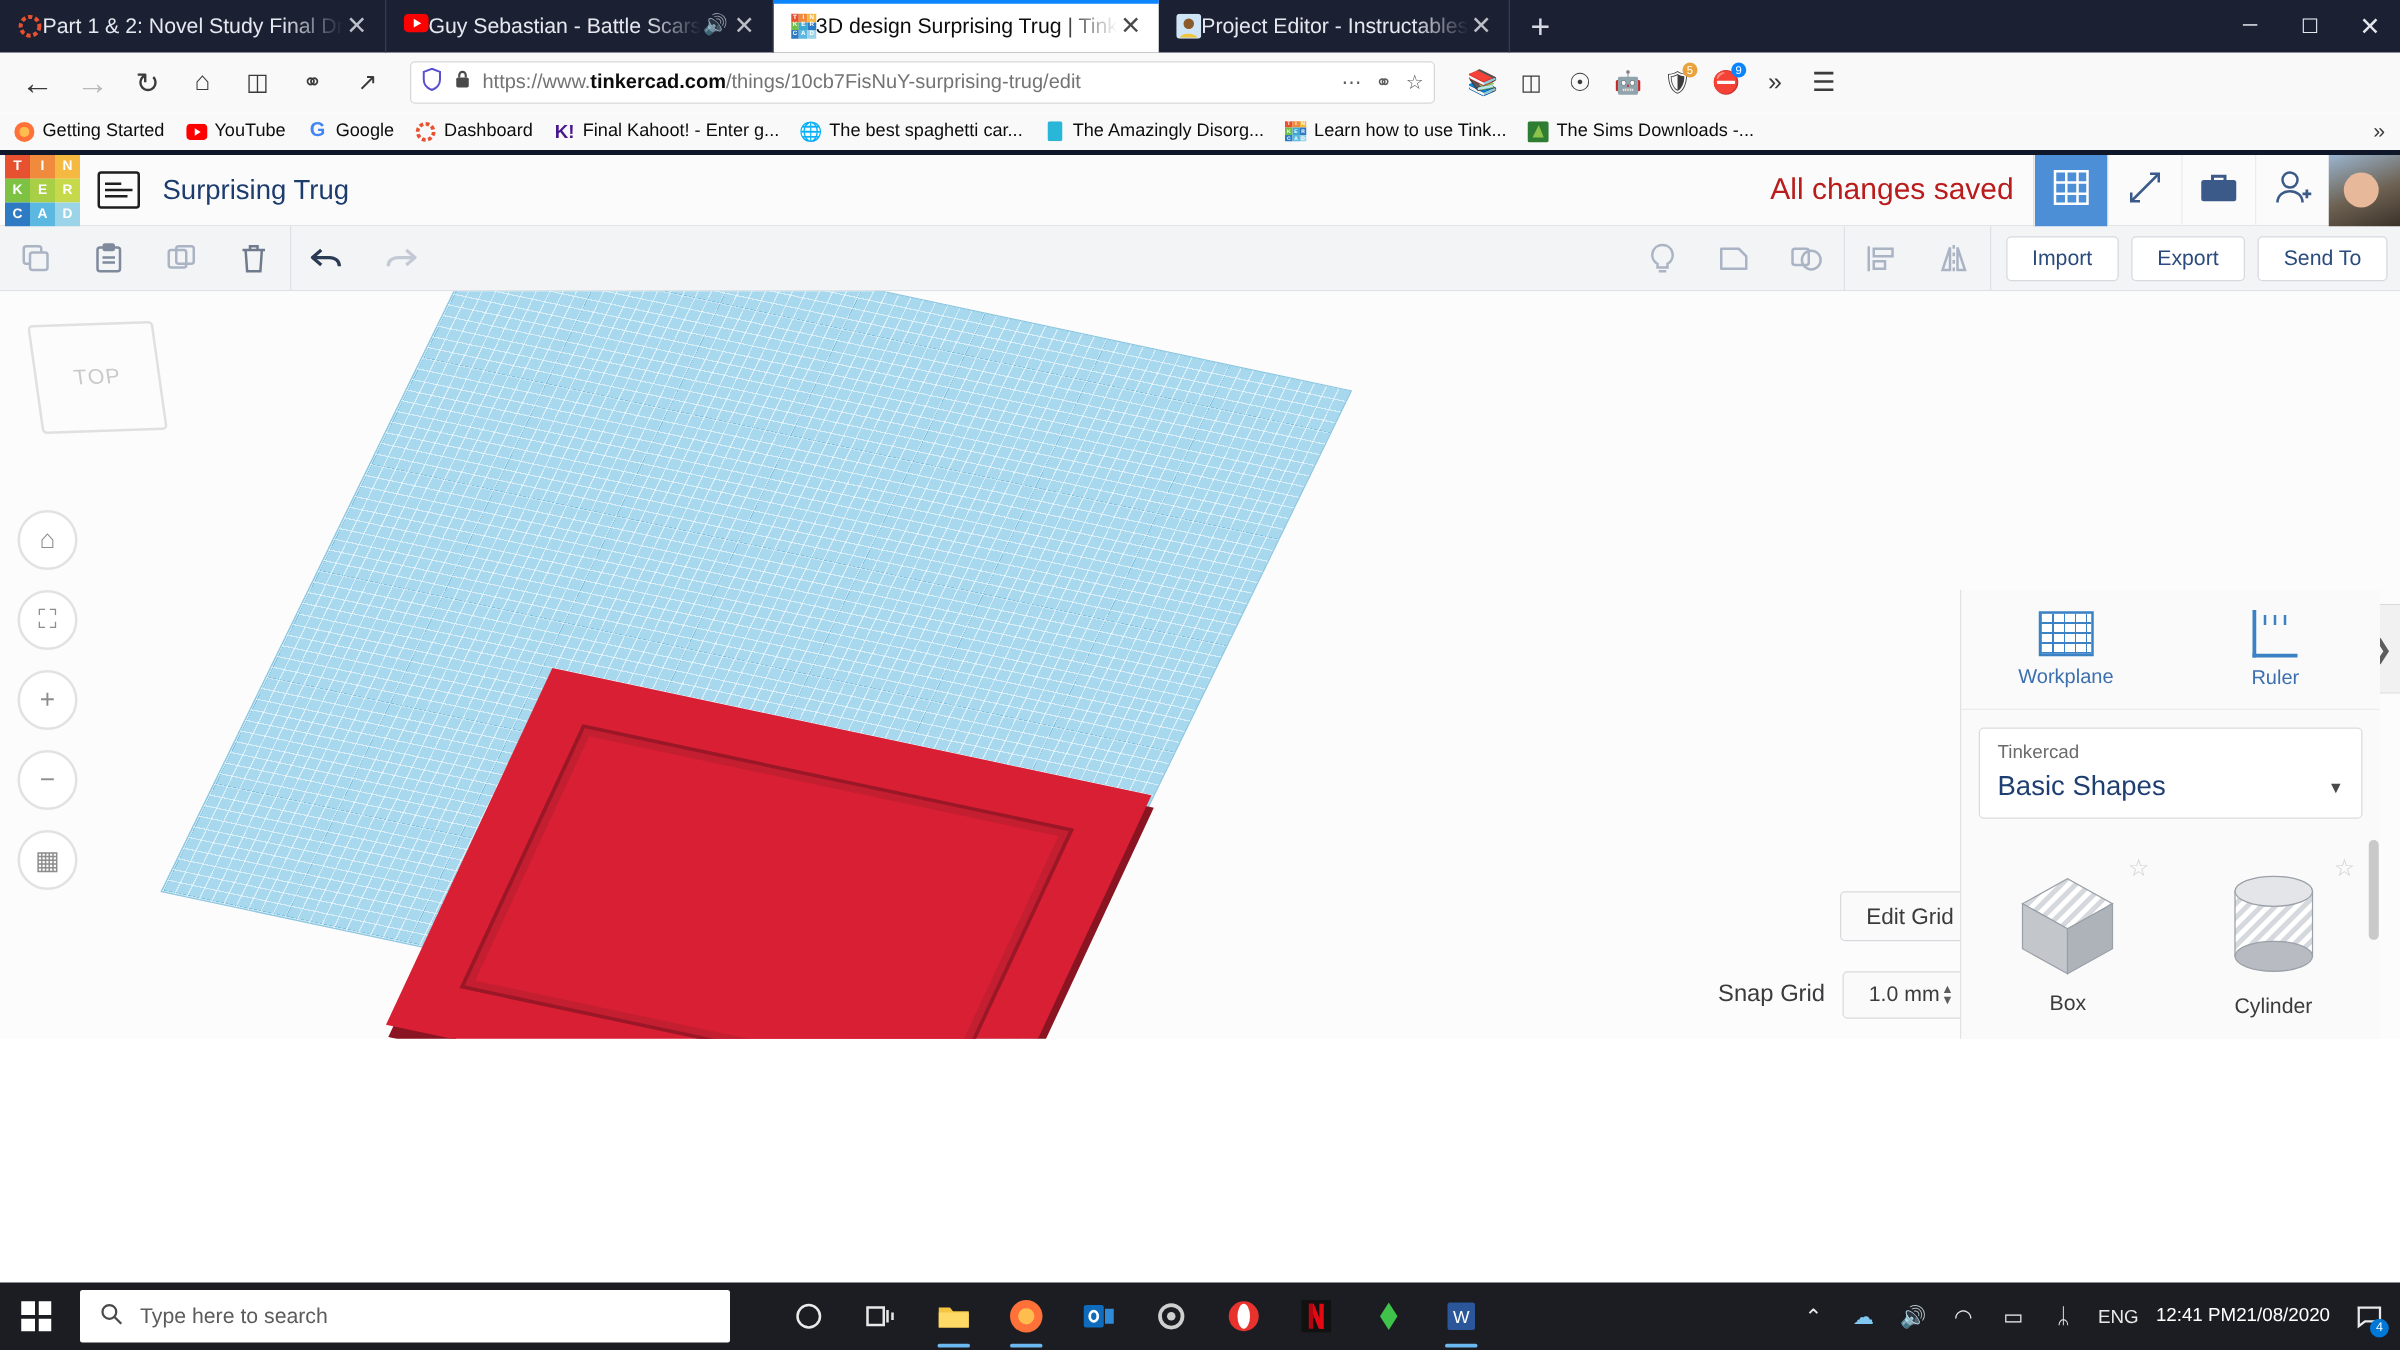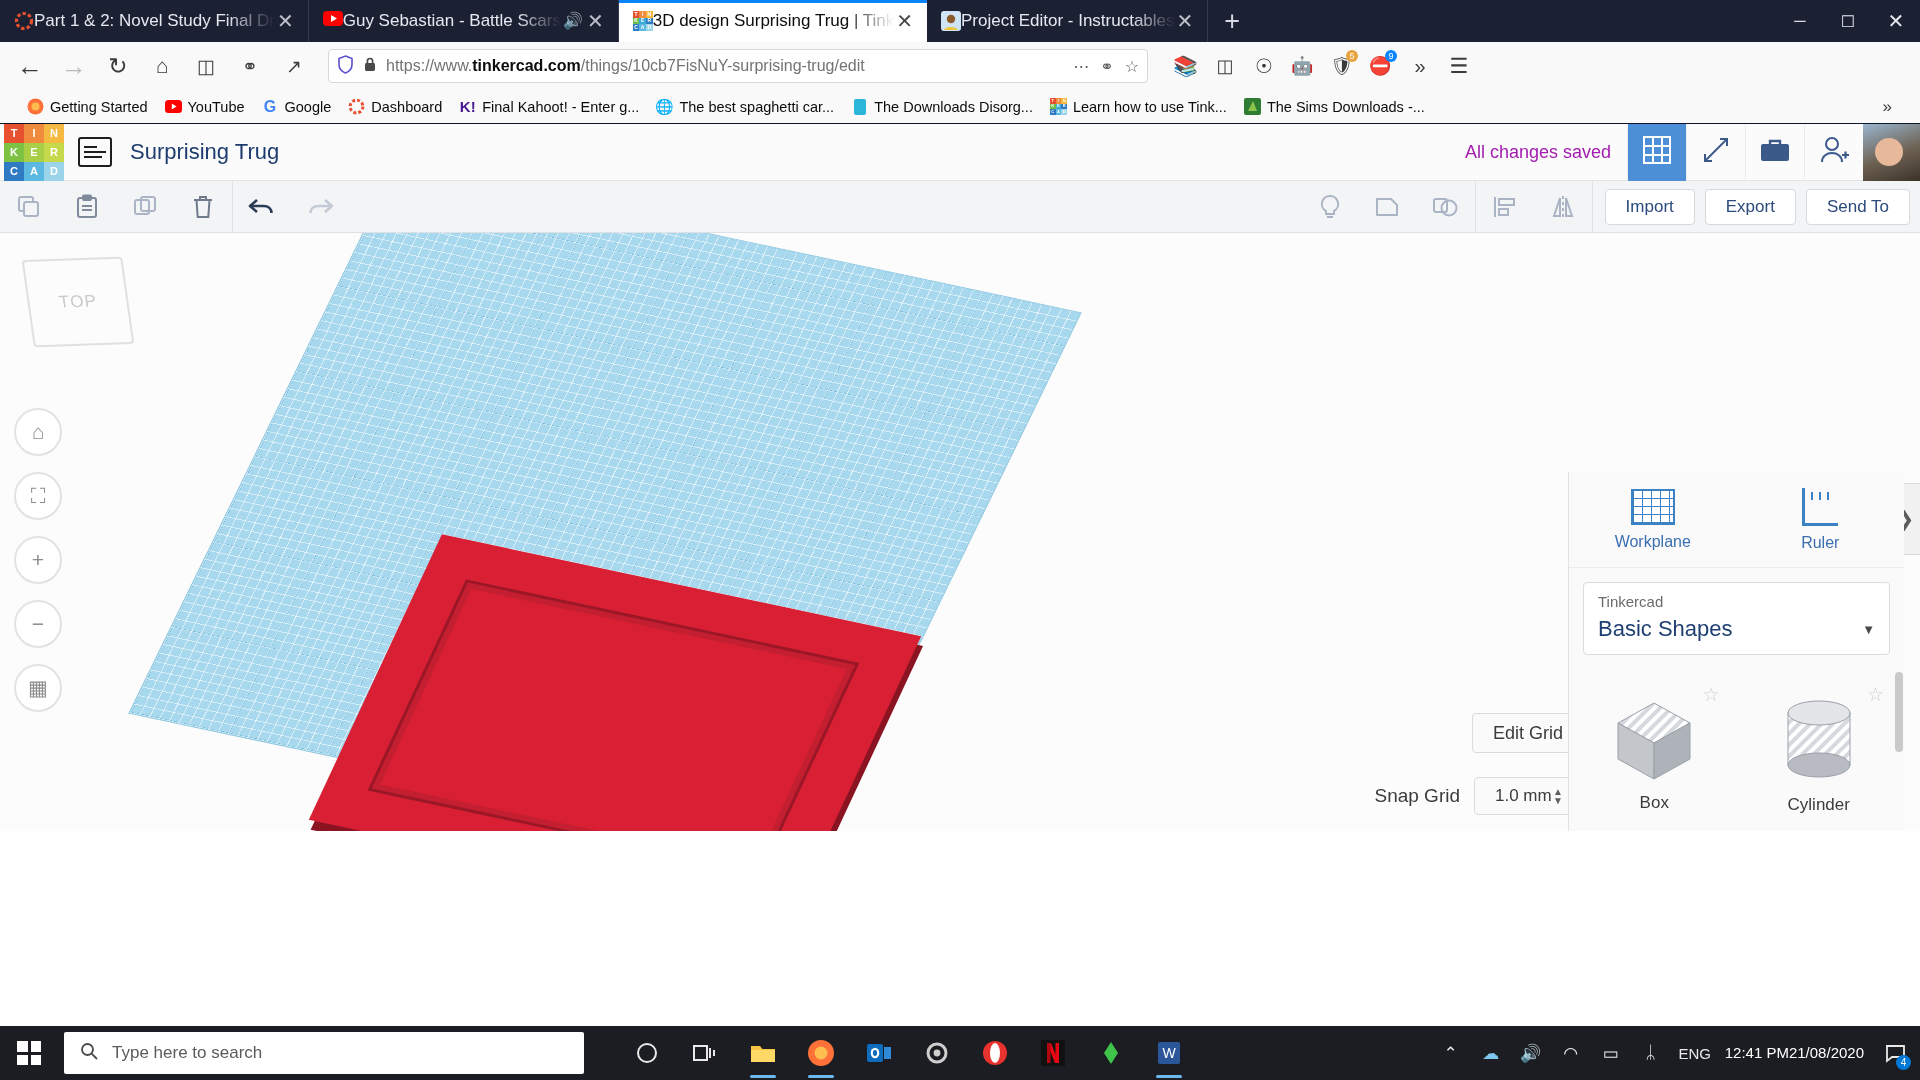--- a/index.html
+++ b/index.html
@@ -63,40 +63,40 @@
   .urltext { font-size:16px; color:#737373; white-space:nowrap; overflow:hidden; }
   .urltext b { color:#0c0c0d; font-weight:700; }
   .urlicons { margin-left:auto; display:flex; align-items:center; gap:11px; color:#5a5a5c; font-size:16px; }
   .navright { display:flex; align-items:center; gap:3px; margin-left:6px; }
   .navright .navbtn { width:36px; }
   .badge { position:absolute; top:2px; right:2px; background:#0a84ff; color:#fff;
     font-size:9px; border-radius:7px; padding:0 3px; min-width:12px; text-align:center; line-height:12px; }
 
   
   .bookmarks { height:34px; background:#f9f9fa; display:flex; align-items:center;
-    padding:0 20px; gap:3px; border-bottom:1px solid #0f172a; }
+    padding:0 4px; gap:3px; border-bottom:4px solid #0f172a; }
   .bm { display:flex; align-items:center; gap:6px; padding:3px 7px; border-radius:3px;
     font-size:14.5px; color:#0c0c0d; white-space:nowrap; }
   .bmicon { width:17px; height:17px; flex:0 0 17px; display:flex; align-items:center;
     justify-content:center; font-size:13px; }
   .chev { margin-left:auto; color:#3b3b3d; font-size:17px; padding:0 8px; }
 
   
   .tcheader { height:57px; background:#fbfbfb; display:flex; align-items:center;
     border-bottom:1px solid #e4e4e4; }
   .tcbrand { display:grid; grid-template-columns:repeat(3,20px); grid-template-rows:repeat(3,19px);
     margin:0 14px 0 4px; font-size:11px; font-weight:bold; color:#fff; }
   .tcbrand span { display:flex; align-items:center; justify-content:center; }
   .menu-ico { width:34px; height:30px; border:2px solid #1e1e1e; border-radius:3px;
     display:flex; flex-direction:column; justify-content:center; gap:3px; padding:0 4px; }
   .menu-ico i { display:block; height:2px; background:#1e1e1e; }
   .menu-ico i:nth-child(1){ width:60%; } .menu-ico i:nth-child(2){ width:100%; }
   .menu-ico i:nth-child(3){ width:80%; }
   .projname { font-size:22px; color:#1d3c6e; margin-left:18px; font-weight:400; }
-  .saved { margin-left:auto; font-size:18px; color:#a21caf; margin-right:16px; }
+  .saved { margin-left:auto; font-size:24px; color:#b91c1c; margin-right:16px; }
   .hdr-btn { width:59px; height:57px; display:flex; align-items:center; justify-content:center;
     border-left:1px solid #ececec; color:#3b5a8a; }
   .hdr-btn.sel { background:#4d8fd6; color:#fff; }
   .avatar { width:57px; height:57px; overflow:hidden; position:relative;
     background:linear-gradient(160deg,#9ab5cf 0%,#6d6152 55%,#3b3228 100%); }
   .avatar:after { content:""; position:absolute; left:12px; top:14px; width:28px; height:28px;
     border-radius:50%; background:#e7b89a; }
 
   
   .edittoolbar { height:52px; background:#f3f4f6; display:flex; align-items:center;
@@ -359,21 +359,21 @@
   <div class="bm">
     <span class="bmicon" style="font-size:15px;color:#555;">🌐</span>
     <span>The best spaghetti car...</span>
   </div>
   <div class="bm">
     <span class="bmicon">
       <svg width="12" height="16" viewBox="0 0 12 16">
           <rect width="12" height="16" rx="2" fill="#29b6d8"></rect>
         </svg>
     </span>
-    <span>The Downloads Disorg...</span>
+    <span>The Amazingly Disorg...</span>
   </div>
   <div class="bm">
     <span class="bmicon">
       <span class="tc-logo" style="width:17px;height:17px;font-size:4px;">
         <span style="background:#e8512f">T</span>
           <span style="background:#f08a3c">I</span>
           <span style="background:#f5b942">N</span>
         <span style="background:#6fbf4a">K</span>
           <span style="background:#3fa9d6">E</span>
           <span style="background:#2e7bc4">R</span>

